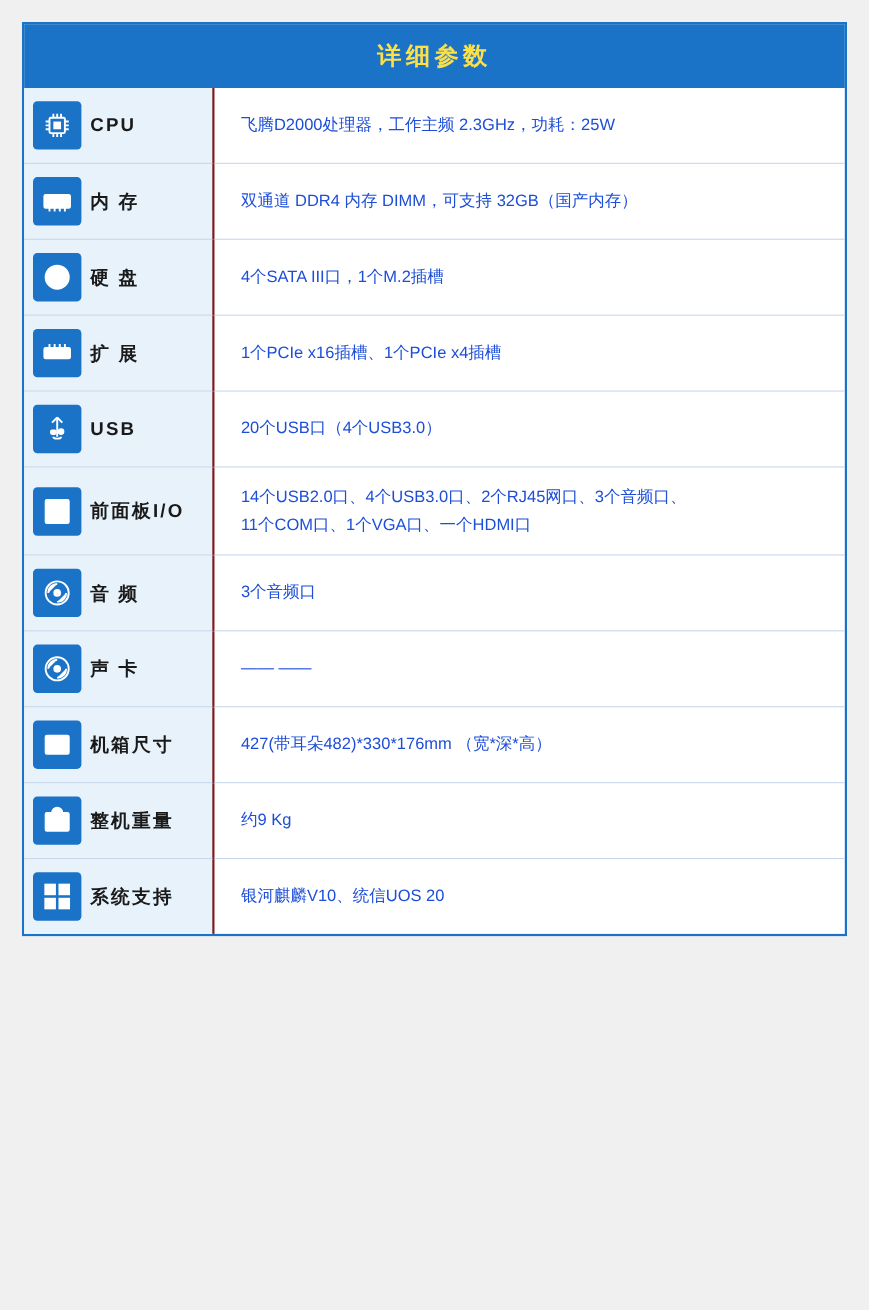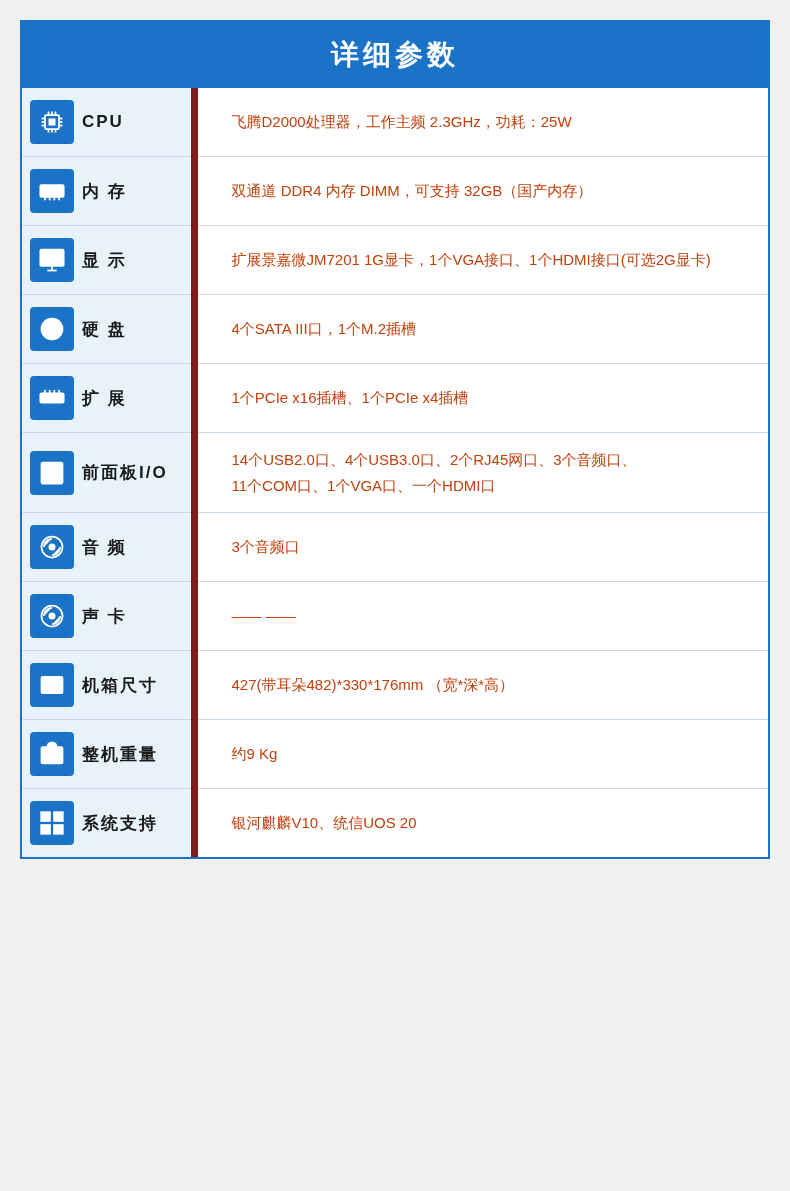--- a/index.html
+++ b/index.html
@@ -14,41 +14,41 @@
       padding: 20px;
     }
     .table-container {
       width: 750px;
       border: 2px solid #1a73c7;
       border-collapse: collapse;
       background: #fff;
     }
     .table-title {
       background: #1a73c7;
-      color: #ffffff;
+      color: #fde047;
       text-align: center;
-      font-size: 28px;
+      font-size: 22px;
       font-weight: bold;
       padding: 14px 0;
       letter-spacing: 4px;
     }
     table {
       width: 100%;
       border-collapse: collapse;
     }
     tr {
       border-bottom: 1px solid #c8d8ea;
     }
     tr:last-child {
       border-bottom: none;
     }
     .label-cell {
       width: 172px;
       background: #e8f2fb;
-      border-right: 7px solid #7f1d1d;
+      border-right: 2px solid #7f1d1d;
       padding: 12px 8px;
       vertical-align: middle;
     }
     .label-inner {
       display: flex;
       align-items: center;
       gap: 8px;
     }
     .icon-box {
       width: 44px;
@@ -65,23 +65,23 @@
       height: 28px;
       fill: white;
     }
     .label-text {
       font-size: 17px;
       font-weight: bold;
       color: #1a1a1a;
       letter-spacing: 2px;
     }
     .value-cell {
-      padding: 14px 34px;
+      padding: 14px 24px;
       font-size: 15px;
-      color: #c2410c;
+      color: #1d4ed8;
       line-height: 1.7;
       vertical-align: middle;
     }
   </style>
 </head>
 <body>
 
 <div class="table-container">
   <div class="table-title">详细参数</div>
   <table>
@@ -131,35 +131,20 @@
               <span class="label-text">内 存</span>
             </div>
           </td>
           <td class="value-cell">双通道 DDR4 内存 DIMM，可支持 32GB（国产内存）</td>
         </tr>
         <tr>
           <td class="label-cell">
             <div class="label-inner">
               <div class="icon-box">
                 <svg viewBox="0 0 24 24" fill="none" xmlns="http://www.w3.org/2000/svg">
-      <rect x="2" y="3" width="20" height="14" rx="1" stroke="white" stroke-width="1.5"></rect>
-      <line x1="8" y1="21" x2="16" y2="21" stroke="white" stroke-width="1.5"></line>
-      <line x1="12" y1="17" x2="12" y2="21" stroke="white" stroke-width="1.5"></line>
-    </svg>
-              </div>
-              <span class="label-text">显 示</span>
-            </div>
-          </td>
-          <td class="value-cell">扩展景嘉微JM7201 1G显卡，1个VGA接口、1个HDMI接口(可选2G显卡)</td>
-        </tr>
-        <tr>
-          <td class="label-cell">
-            <div class="label-inner">
-              <div class="icon-box">
-                <svg viewBox="0 0 24 24" fill="none" xmlns="http://www.w3.org/2000/svg">
       <circle cx="12" cy="12" r="9" stroke="white" stroke-width="1.5"></circle>
       <circle cx="12" cy="12" r="3" stroke="white" stroke-width="1.5"></circle>
       <circle cx="18" cy="12" r="1" fill="white"></circle>
     </svg>
               </div>
               <span class="label-text">硬 盘</span>
             </div>
           </td>
           <td class="value-cell">4个SATA III口，1个M.2插槽</td>
         </tr>
@@ -181,20 +166,38 @@
               <span class="label-text">扩 展</span>
             </div>
           </td>
           <td class="value-cell">1个PCIe x16插槽、1个PCIe x4插槽</td>
         </tr>
         <tr>
           <td class="label-cell">
             <div class="label-inner">
               <div class="icon-box">
                 <svg viewBox="0 0 24 24" fill="none" xmlns="http://www.w3.org/2000/svg">
+      <path d="M12 3 L12 18" stroke="white" stroke-width="1.5"></path>
+      <path d="M12 3 L8 7" stroke="white" stroke-width="1.5"></path>
+      <path d="M12 3 L16 7" stroke="white" stroke-width="1.5"></path>
+      <rect x="7" y="13" width="4" height="3" rx="1" stroke="white" stroke-width="1.2"></rect>
+      <circle cx="15" cy="14" r="2" stroke="white" stroke-width="1.2"></circle>
+      <path d="M9 18 C9 20 15 20 15 18" stroke="white" stroke-width="1.5" fill="none"></path>
+    </svg>
+              </div>
+              <span class="label-text">USB</span>
+            </div>
+          </td>
+          <td class="value-cell">20个USB口（4个USB3.0）</td>
+        </tr>
+        <tr>
+          <td class="label-cell">
+            <div class="label-inner">
+              <div class="icon-box">
+                <svg viewBox="0 0 24 24" fill="none" xmlns="http://www.w3.org/2000/svg">
       <rect x="3" y="3" width="18" height="18" rx="1" stroke="white" stroke-width="1.5"></rect>
       <rect x="6" y="6" width="12" height="12" rx="1" stroke="white" stroke-width="1.2"></rect>
       <line x1="9" y1="6" x2="9" y2="3" stroke="white" stroke-width="1.2"></line>
       <line x1="15" y1="6" x2="15" y2="3" stroke="white" stroke-width="1.2"></line>
       <line x1="9" y1="18" x2="9" y2="21" stroke="white" stroke-width="1.2"></line>
       <line x1="15" y1="18" x2="15" y2="21" stroke="white" stroke-width="1.2"></line>
     </svg>
               </div>
               <span class="label-text">前面板I/O</span>
             </div>

